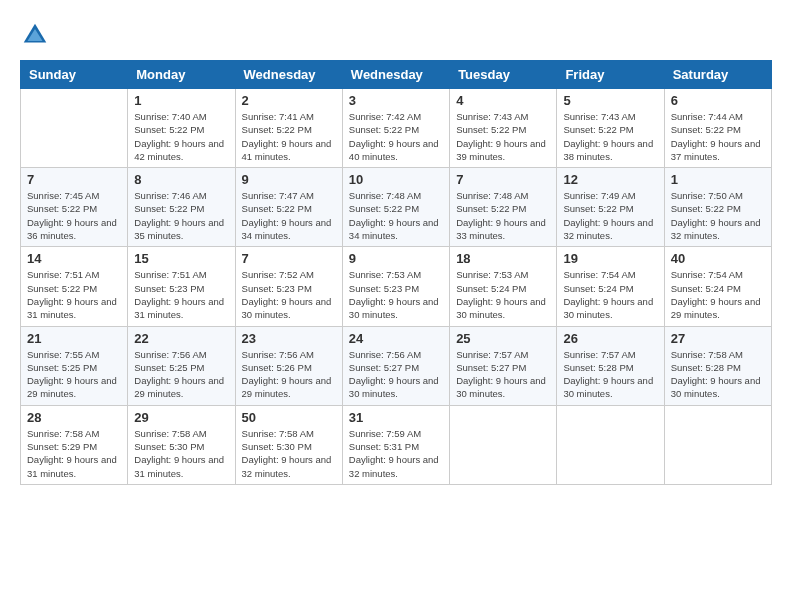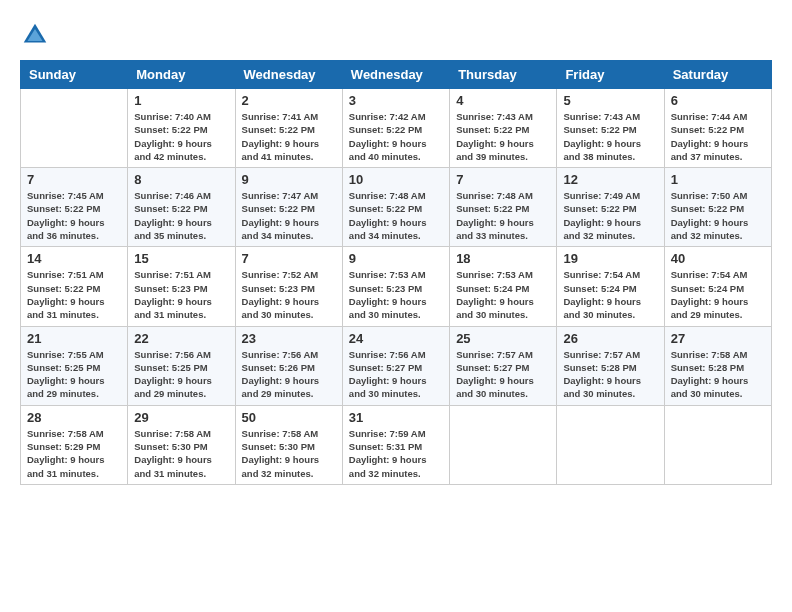--- a/index.html
+++ b/index.html
@@ -69,21 +69,20 @@
       font-size: 13px;
       font-weight: bold;
       color: #333;
       display: block;
       margin-bottom: 2px;
     }
     .day-info {
       font-size: 9.5px;
       color: #444;
       line-height: 1.4;
-      font-weight: bold;
     }
     .empty-cell {
       background: #f9f9f9;
     }
     tr:nth-child(even) td {
       background: #f5f8fc;
     }
     tr:nth-child(odd) td {
       background: #fff;
     }
@@ -111,21 +110,21 @@
   </div>
 </div>
 
 <table class="calendar">
   <thead>
     <tr>
       <th>Sunday</th>
       <th>Monday</th>
       <th>Wednesday</th>
       <th>Wednesday</th>
-      <th>Thursday</th>
+      <th>Tuesday</th>
       <th>Friday</th>
       <th>Saturday</th>
     </tr>
   </thead>
   <tbody id="calendar-body">
   <tr>
         <td class="empty-cell"></td>
         <td>
           <span class="day-number">1</span>
           <div class="day-info">Sunrise: 7:40 AM<br>Sunset: 5:22 PM<br>Daylight: 9 hours and 42 minutes.</div>

